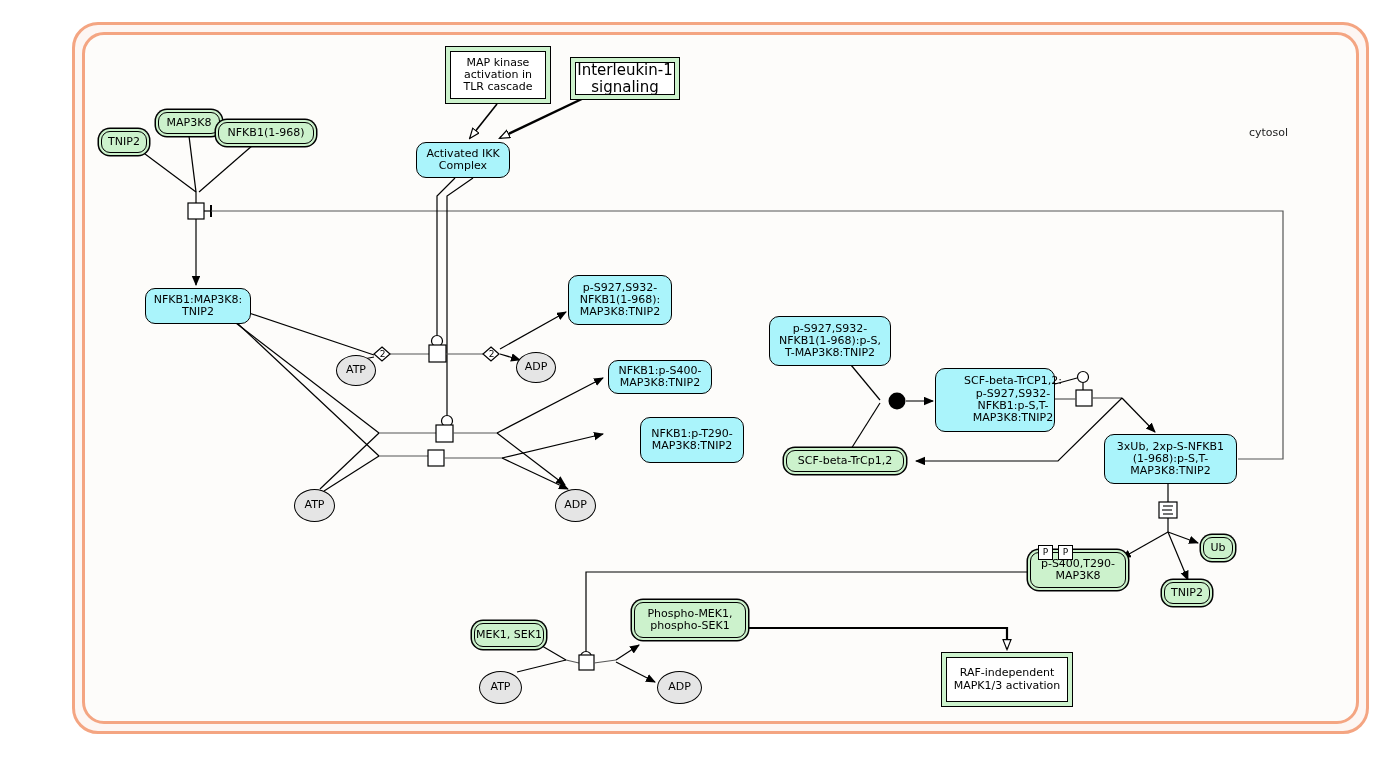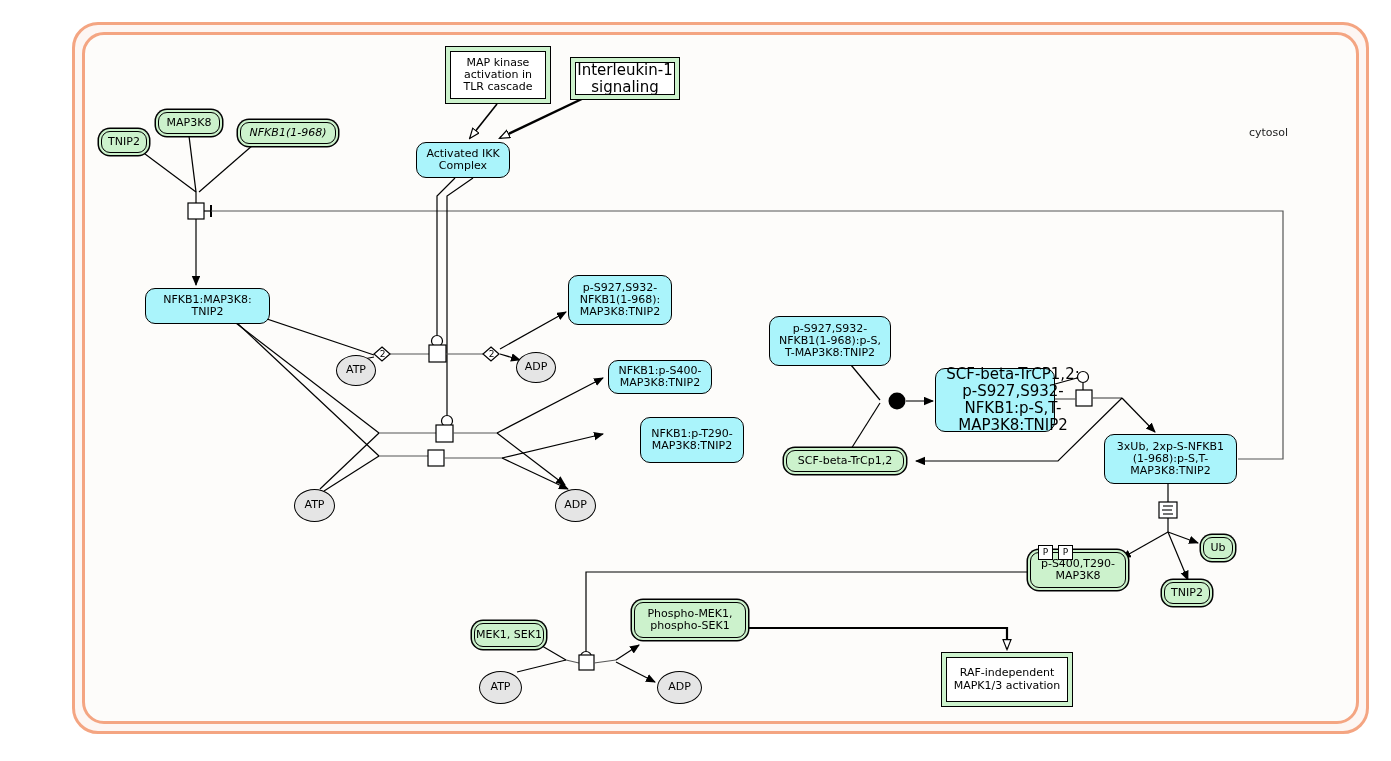--- a/index.html
+++ b/index.html
@@ -142,37 +142,37 @@
       <path d="M616,662 L655,682" marker-end="url(#arrF)"></path>
 
       <path d="M748,628 L1007,628 L1007,649" stroke-width="2.2" marker-end="url(#arrO)"></path>
     </g>
   </svg>
 
   <div class="node ent" style="left:101px;top:131px;width:46px;height:22px;font-size:11px;">TNIP2</div>
 
   <div class="node ent" style="left:158px;top:112px;width:62px;height:22px;font-size:11px;">MAP3K8</div>
 
-  <div class="node ent" style="left:240px;top:122px;width:96px;height:22px;font-size:11px;font-style:italic;">NFKB1(1-968)</div>
+  <div class="node ent" style="left:218px;top:122px;width:96px;height:22px;font-size:11px;">NFKB1(1-968)</div>
 
   <div class="node pway" style="left:445px;top:46px;width:106px;height:58px;font-size:11px;">
     <div class="inner">MAP kinase
 activation in
 TLR cascade</div>
   </div>
 
   <div class="node pway" style="left:570px;top:57px;width:110px;height:43px;font-size:15px;">
     <div class="inner">Interleukin-1
 signaling</div>
   </div>
 
   <div class="node cplx" style="left:416px;top:142px;width:94px;height:36px;font-size:11px;">Activated IKK
 Complex</div>
 
-  <div class="node cplx" style="left:145px;top:288px;width:125px;height:36px;font-size:11px;">NFKB1:MAP3K8:
+  <div class="node cplx" style="left:145px;top:288px;width:106px;height:36px;font-size:11px;">NFKB1:MAP3K8:
 TNIP2</div>
 
   <div class="node mol" style="left:336px;top:355px;width:40px;height:31px;font-size:11px;">ATP</div>
   <div class="node mol" style="left:516px;top:352px;width:40px;height:31px;font-size:11px;">ADP</div>
   <div class="node mol" style="left:294px;top:489px;width:41px;height:33px;font-size:11px;">ATP</div>
   <div class="node mol" style="left:555px;top:489px;width:41px;height:33px;font-size:11px;">ADP</div>
   <div class="node mol" style="left:479px;top:671px;width:43px;height:33px;font-size:11px;">ATP</div>
   <div class="node mol" style="left:657px;top:671px;width:45px;height:33px;font-size:11px;">ADP</div>
 
   <div style="position:absolute;left:378px;top:347px;width:9px;height:14px;font-size:9px;
@@ -187,21 +187,21 @@
   <div class="node cplx" style="left:608px;top:360px;width:104px;height:34px;font-size:11px;">NFKB1:p-S400-
 MAP3K8:TNIP2</div>
 
   <div class="node cplx" style="left:608px;top:417px;width:104px;height:46px;font-size:11px;margin-left:32px;">NFKB1:p-T290-
 MAP3K8:TNIP2</div>
 
   <div class="node cplx" style="left:769px;top:316px;width:122px;height:50px;font-size:11px;">p-S927,S932-
 NFKB1(1-968):p-S,
 T-MAP3K8:TNIP2</div>
 
-  <div class="node cplx" style="left:935px;top:368px;width:120px;height:64px;font-size:15px;padding-left:36px;">SCF-beta-TrCP1,2:
+  <div class="node cplx" style="left:935px;top:368px;width:120px;height:64px;font-size:11px;padding-left:36px;">SCF-beta-TrCP1,2:
 p-S927,S932-
 NFKB1:p-S,T-
 MAP3K8:TNIP2</div>
 
   <div class="node ent" style="left:786px;top:450px;width:118px;height:22px;font-size:11px;">SCF-beta-TrCp1,2</div>
 
   <div class="node cplx" style="left:1104px;top:434px;width:133px;height:50px;font-size:11px;">3xUb, 2xp-S-NFKB1
 (1-968):p-S,T-
 MAP3K8:TNIP2</div>
 

